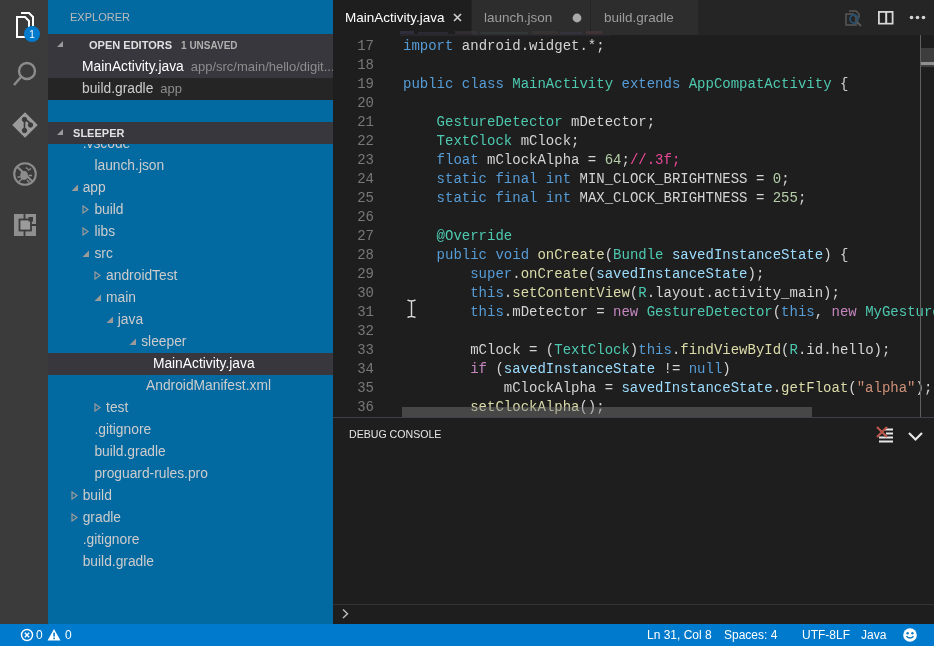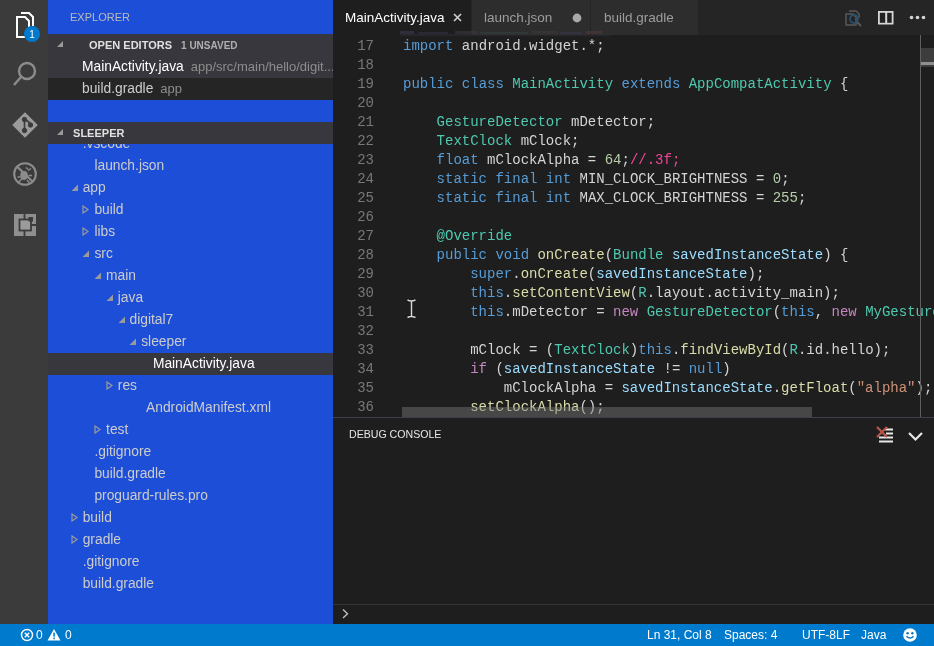--- a/index.html
+++ b/index.html
@@ -2,21 +2,21 @@
 <html><head>
 <meta charset="utf-8">
 <style>
 *{margin:0;padding:0;box-sizing:border-box}
 html,body{width:934px;height:646px;overflow:hidden;background:#1e1e1e;
   font-family:"Liberation Sans",sans-serif;position:relative;}
 .abs{position:absolute}
 
 #activitybar{left:0;top:0;width:48px;height:624px;background:#3b3b3b;z-index:30}
 
-#sidebar{left:48px;top:0;width:285px;height:624px;background:#1d4ed8;overflow:hidden;z-index:20}
+#sidebar{left:48px;top:0;width:285px;height:624px;background:#0369a1;overflow:hidden;z-index:20}
 #sb-title{left:22px;top:11px;font-size:11px;color:#bbbbbb}
 .sechead{left:0;width:285px;height:22px;background:#37373d;color:#e0e0e0;
   font-size:11px;font-weight:bold;line-height:22px}
 .row{height:22px;line-height:22px;font-size:13.8px;color:#cccccc;white-space:nowrap;overflow:hidden;width:285px}
 .sel{background:#37373d;color:#ffffff}
 .desc{color:#8d8d8d;font-size:13px;margin-left:7px}
 .tw{display:inline-block;width:12px;position:relative}
 .tw svg{position:absolute;left:-1px;top:-9px}
 
 #tabs{left:333px;top:0;width:601px;height:35px;background:#252526;z-index:10}
@@ -96,35 +96,32 @@
       <div class="row" style="padding-left:34.4px"><span class="tw"><svg width="9" height="9">
             <path d="M2 1 L7 4.5 L2 8 z" fill="none" stroke="#9a9a9a" stroke-width="1.2"></path>
           </svg></span>build</div>
       <div class="row" style="padding-left:34.4px"><span class="tw"><svg width="9" height="9">
             <path d="M2 1 L7 4.5 L2 8 z" fill="none" stroke="#9a9a9a" stroke-width="1.2"></path>
           </svg></span>libs</div>
       <div class="row" style="padding-left:34.4px"><span class="tw"><svg width="9" height="9">
             <path d="M8 1.5 L8 8 L1.5 8 z" fill="#9a9a9a"></path>
           </svg></span>src</div>
       <div class="row" style="padding-left:46.1px"><span class="tw"><svg width="9" height="9">
+            <path d="M2 1 L7 4.5 L2 8 z" fill="none" stroke="#9a9a9a" stroke-width="1.2"></path>
+          </svg></span>androidTest</div>
+      <div class="row" style="padding-left:46.1px"><span class="tw"><svg width="9" height="9">
             <path d="M8 1.5 L8 8 L1.5 8 z" fill="#9a9a9a"></path>
           </svg></span>main</div>
       <div class="row" style="padding-left:57.8px"><span class="tw"><svg width="9" height="9">
             <path d="M8 1.5 L8 8 L1.5 8 z" fill="#9a9a9a"></path>
           </svg></span>java</div>
-      <div class="row" style="padding-left:69.5px"><span class="tw"><svg width="9" height="9">
-            <path d="M8 1.5 L8 8 L1.5 8 z" fill="#9a9a9a"></path>
-          </svg></span>digital7</div>
       <div class="row" style="padding-left:81.2px"><span class="tw"><svg width="9" height="9">
             <path d="M8 1.5 L8 8 L1.5 8 z" fill="#9a9a9a"></path>
           </svg></span>sleeper</div>
       <div class="row sel" style="padding-left:104.9px">MainActivity.java</div>
-      <div class="row" style="padding-left:57.8px"><span class="tw"><svg width="9" height="9">
-            <path d="M2 1 L7 4.5 L2 8 z" fill="none" stroke="#9a9a9a" stroke-width="1.2"></path>
-          </svg></span>res</div>
       <div class="row" style="padding-left:98px">AndroidManifest.xml</div>
       <div class="row" style="padding-left:46.1px"><span class="tw"><svg width="9" height="9">
             <path d="M2 1 L7 4.5 L2 8 z" fill="none" stroke="#9a9a9a" stroke-width="1.2"></path>
           </svg></span>test</div>
       <div class="row" style="padding-left:46.4px">.gitignore</div>
       <div class="row" style="padding-left:46.4px">build.gradle</div>
       <div class="row" style="padding-left:46.4px">proguard-rules.pro</div>
       <div class="row" style="padding-left:22.7px"><span class="tw"><svg width="9" height="9">
             <path d="M2 1 L7 4.5 L2 8 z" fill="none" stroke="#9a9a9a" stroke-width="1.2"></path>
           </svg></span>build</div>

